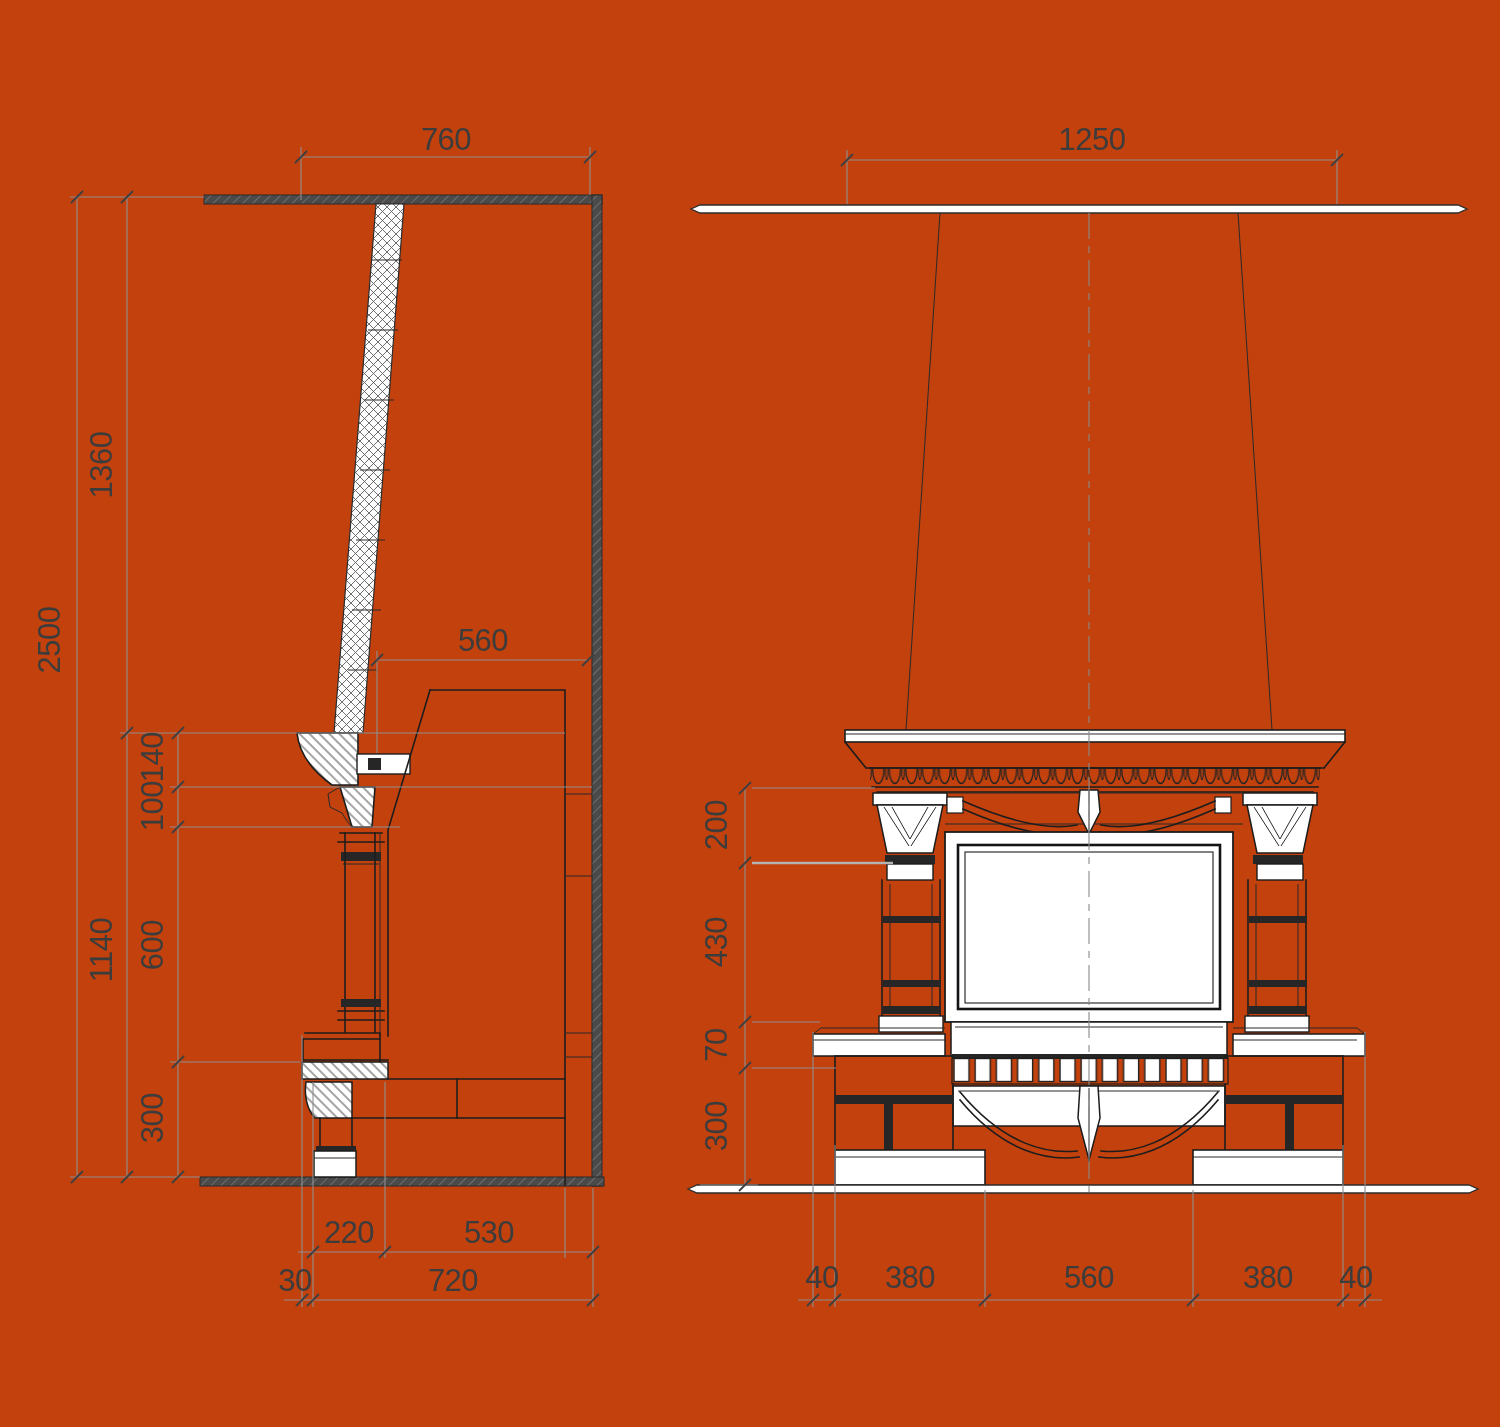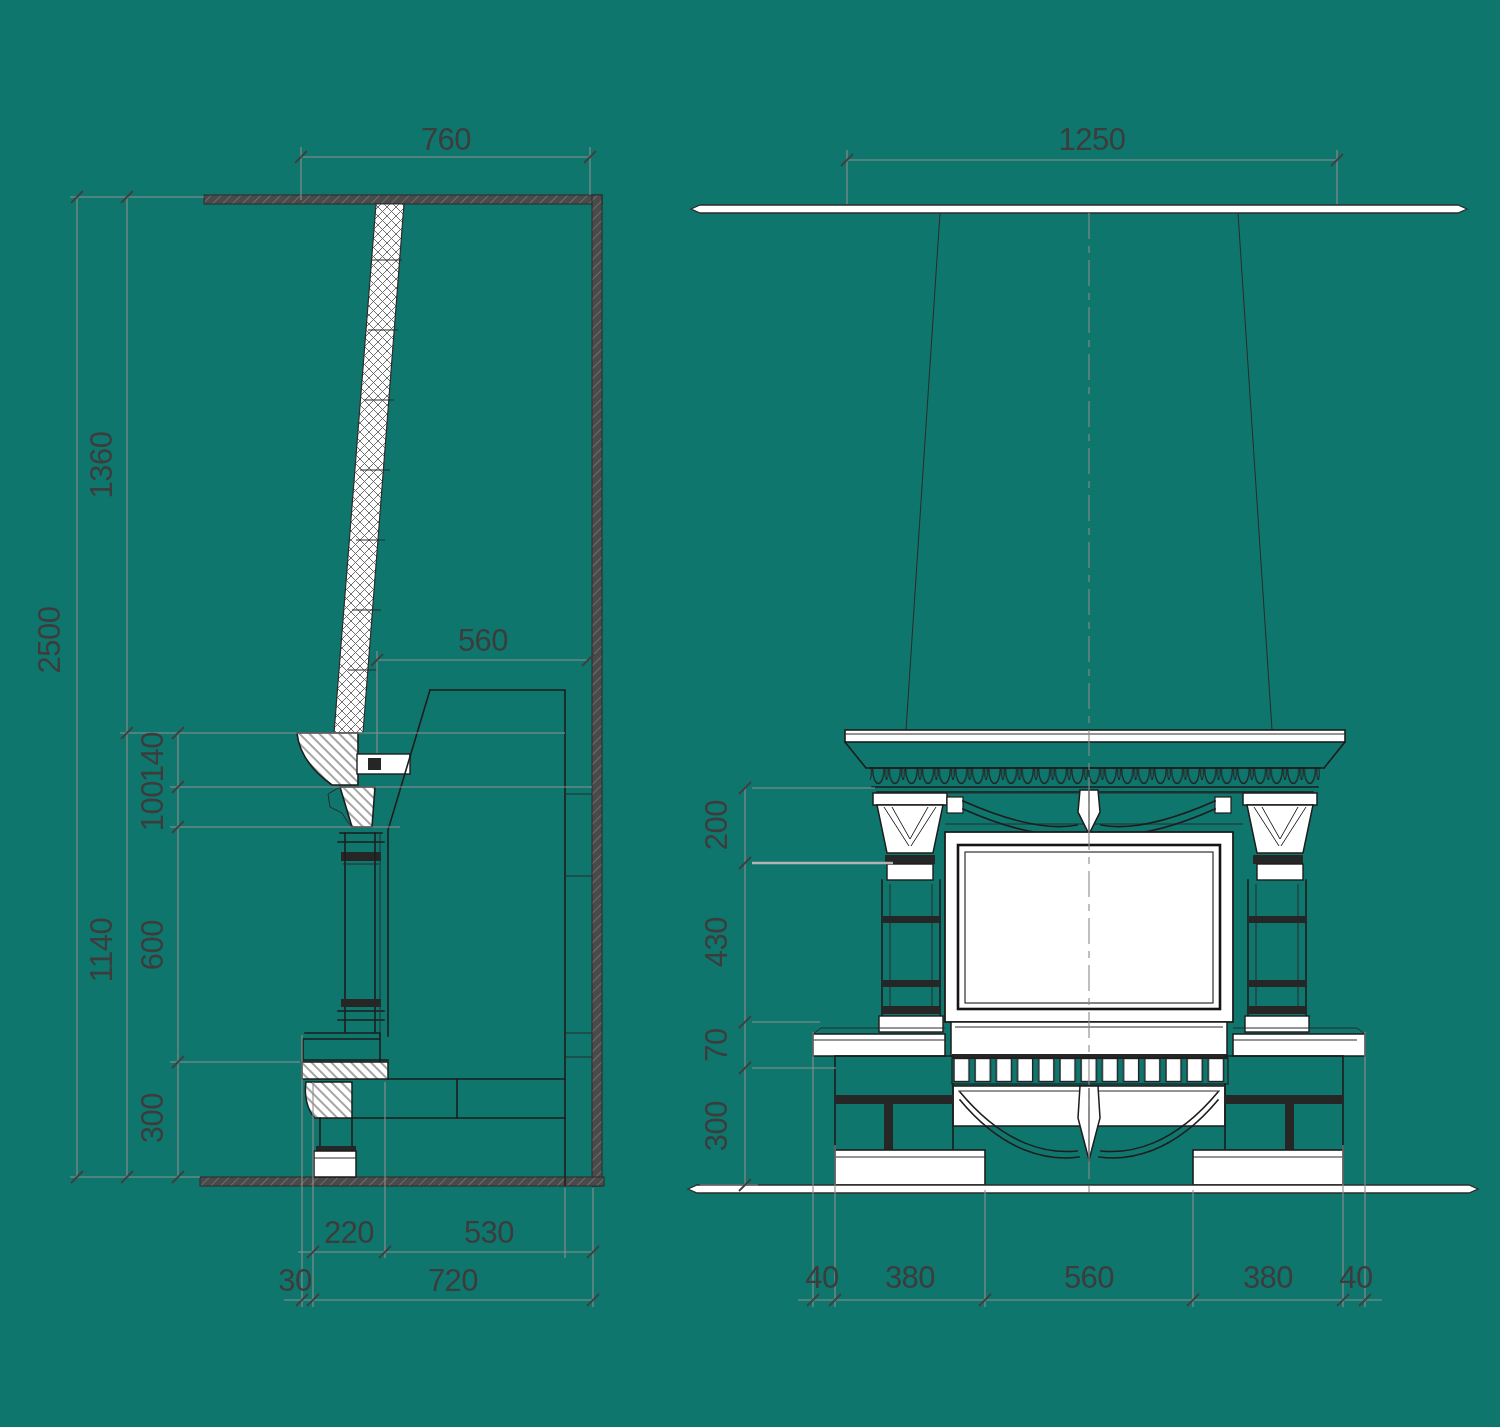--- a/index.html
+++ b/index.html
@@ -1,16 +1,16 @@
 <!DOCTYPE html>
 <html><head>
 <meta charset="utf-8">
 <style>
   html,body{margin:0;padding:0;background:#ffffff;}
-  .stage{width:1500px;height:1427px;background:#0f766e;position:relative;overflow:hidden;}
+  .stage{width:1500px;height:1427px;background:#c2410c;position:relative;overflow:hidden;}
   svg{display:block;}
   
   .ln{stroke:#1d1d1d;stroke-width:1.6;fill:none;stroke-linecap:square;}
   .ln-thin{stroke:#2a2a2a;stroke-width:1;fill:none;}
   .solid{fill:#262626;stroke:none;}
   
   .dim{stroke:#8f8f8f;stroke-width:1.1;fill:none;}
   .dim-heavy{stroke:#b3b3b3;stroke-width:2.6;fill:none;}
   .tk{stroke:#3f3f3f;stroke-width:1.8;fill:none;}
   .dt{font-family:"Liberation Sans", "DejaVu Sans", sans-serif;font-size:31px;fill:#3c3c3c;

